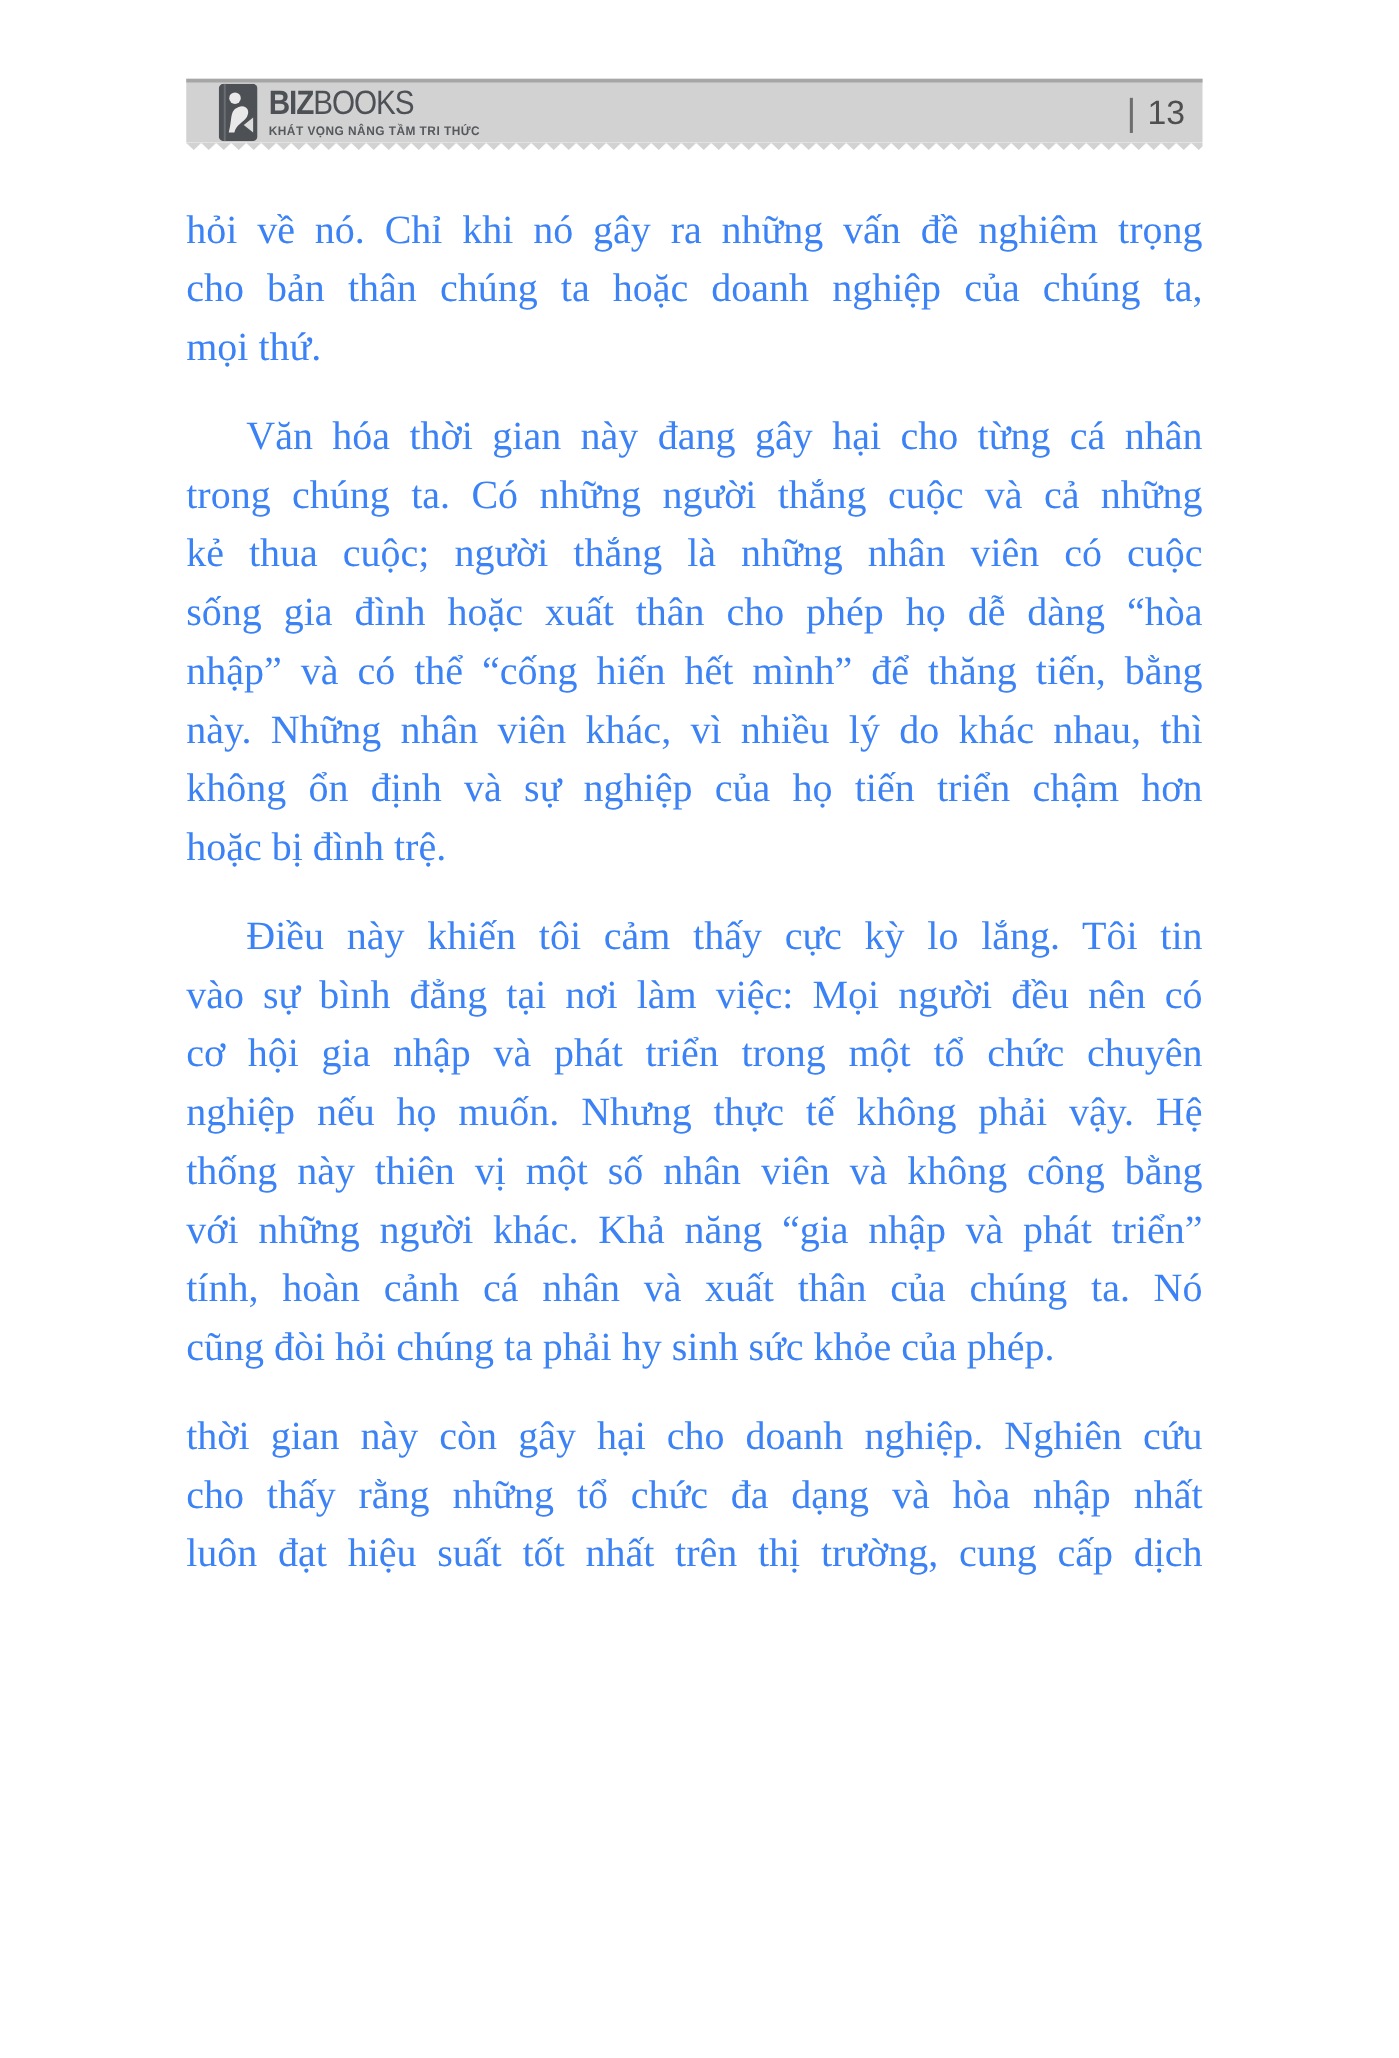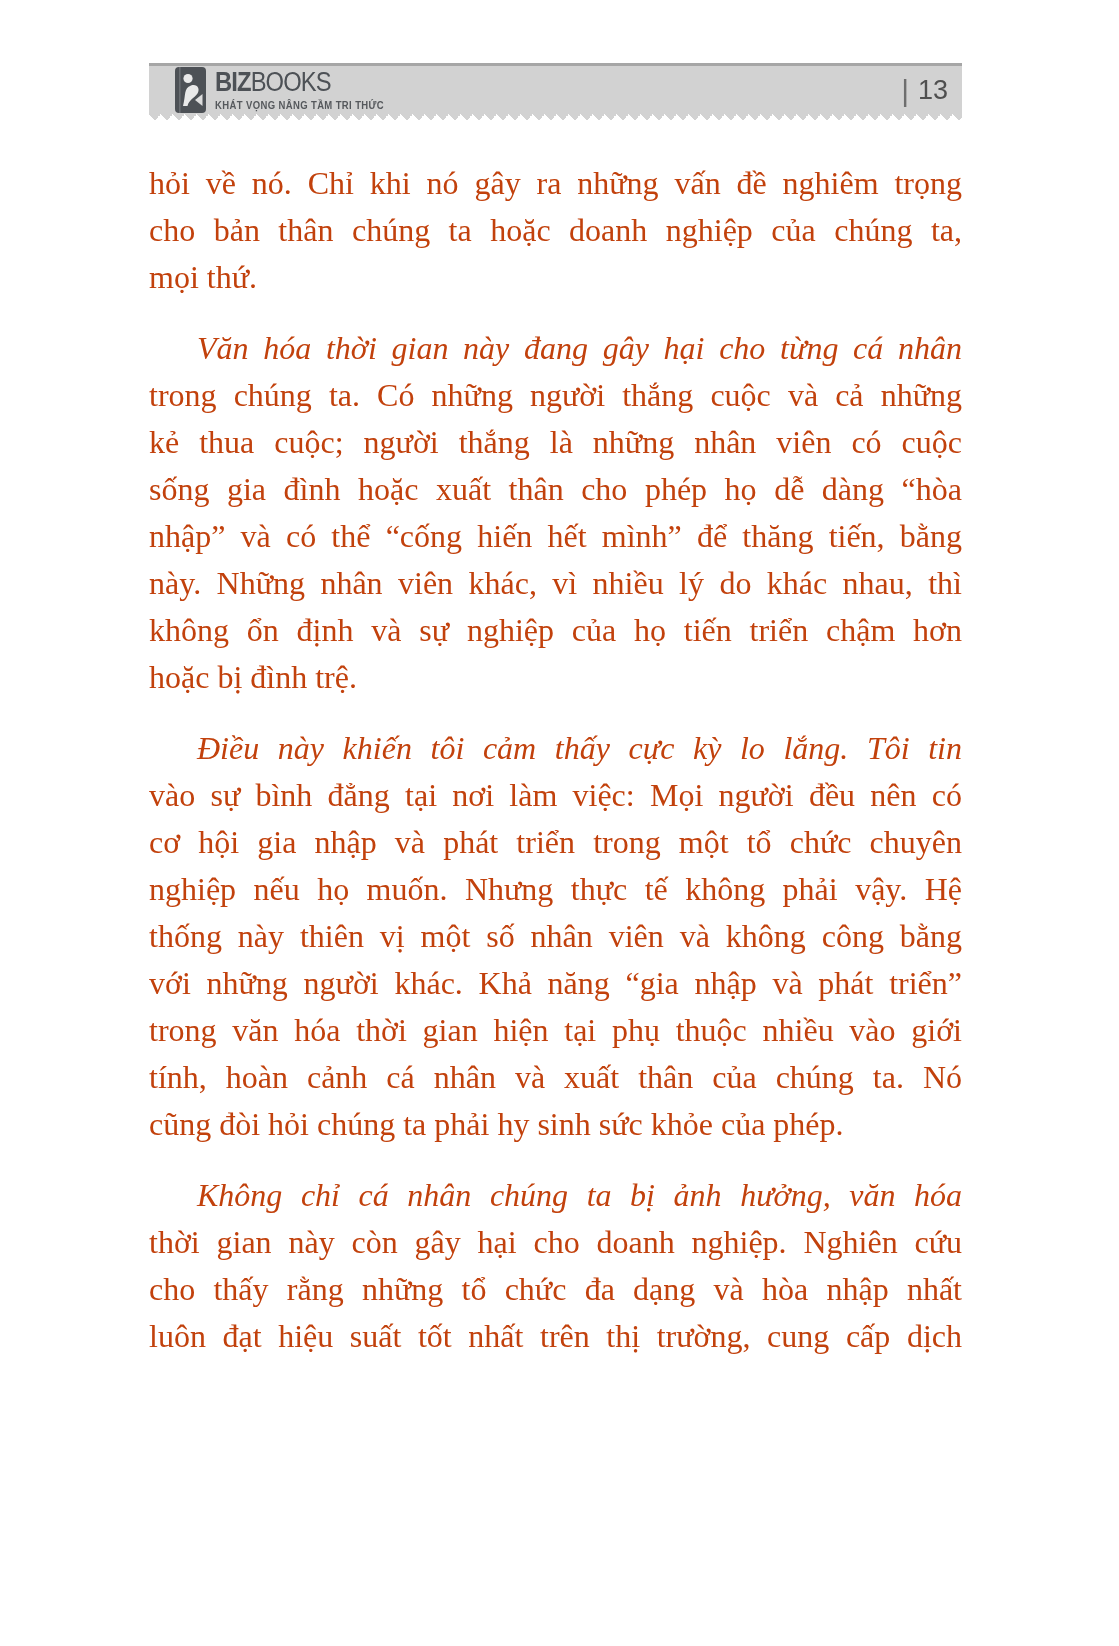--- a/index.html
+++ b/index.html
@@ -62,27 +62,27 @@
     display: flex; align-items: center; gap: 9px;
     margin-top: 1px;
   }
   .pageno .sep { font-weight: 300; color: #6e6e6e; font-size: 30px; line-height: 1; }
 
   
   .content {
     position: absolute;
     left: 149px; top: 160px; width: 813px;
     font-size: 32px; line-height: 47px;
-    color: #c2410c;
+    color: #3b82f6;
   }
   .para { margin: 0 0 24px 0; }
   .ln { display: block; text-align: justify; }
   .ln.j    { text-align-last: justify; }
   .ln.last { text-align-last: left; }
-  .ln.first { text-indent: 48px; font-style: italic; }
+  .ln.first { text-indent: 48px; }
 </style>
 </head>
 <body>
 
 <div class="page">
 
   <header class="header">
     <div class="header-bar">
       <div class="brand">
         <svg class="logo" viewBox="0 0 31 46" xmlns="http://www.w3.org/2000/svg" aria-hidden="true">
@@ -124,26 +124,24 @@
       <span class="ln last">hoặc bị đình trệ.</span>
     </p>
 
     <p class="para">
       <span class="ln j first">Điều này khiến tôi cảm thấy cực kỳ lo lắng. Tôi tin</span>
       <span class="ln j">vào sự bình đẳng tại nơi làm việc: Mọi người đều nên có</span>
       <span class="ln j">cơ hội gia nhập và phát triển trong một tổ chức chuyên</span>
       <span class="ln j">nghiệp nếu họ muốn. Nhưng thực tế không phải vậy. Hệ</span>
       <span class="ln j">thống này thiên vị một số nhân viên và không công bằng</span>
       <span class="ln j">với những người khác. Khả năng “gia nhập và phát triển”</span>
-      <span class="ln j">trong văn hóa thời gian hiện tại phụ thuộc nhiều vào giới</span>
       <span class="ln j">tính, hoàn cảnh cá nhân và xuất thân của chúng ta. Nó</span>
       <span class="ln last">cũng đòi hỏi chúng ta phải hy sinh sức khỏe của phép.</span>
     </p>
 
     <p class="para">
-      <span class="ln j first">Không chỉ cá nhân chúng ta bị ảnh hưởng, văn hóa</span>
       <span class="ln j">thời gian này còn gây hại cho doanh nghiệp. Nghiên cứu</span>
       <span class="ln j">cho thấy rằng những tổ chức đa dạng và hòa nhập nhất</span>
       <span class="ln j">luôn đạt hiệu suất tốt nhất trên thị trường, cung cấp dịch</span>
     </p>
 
   </main>
 </div>
 
 </body></html>

